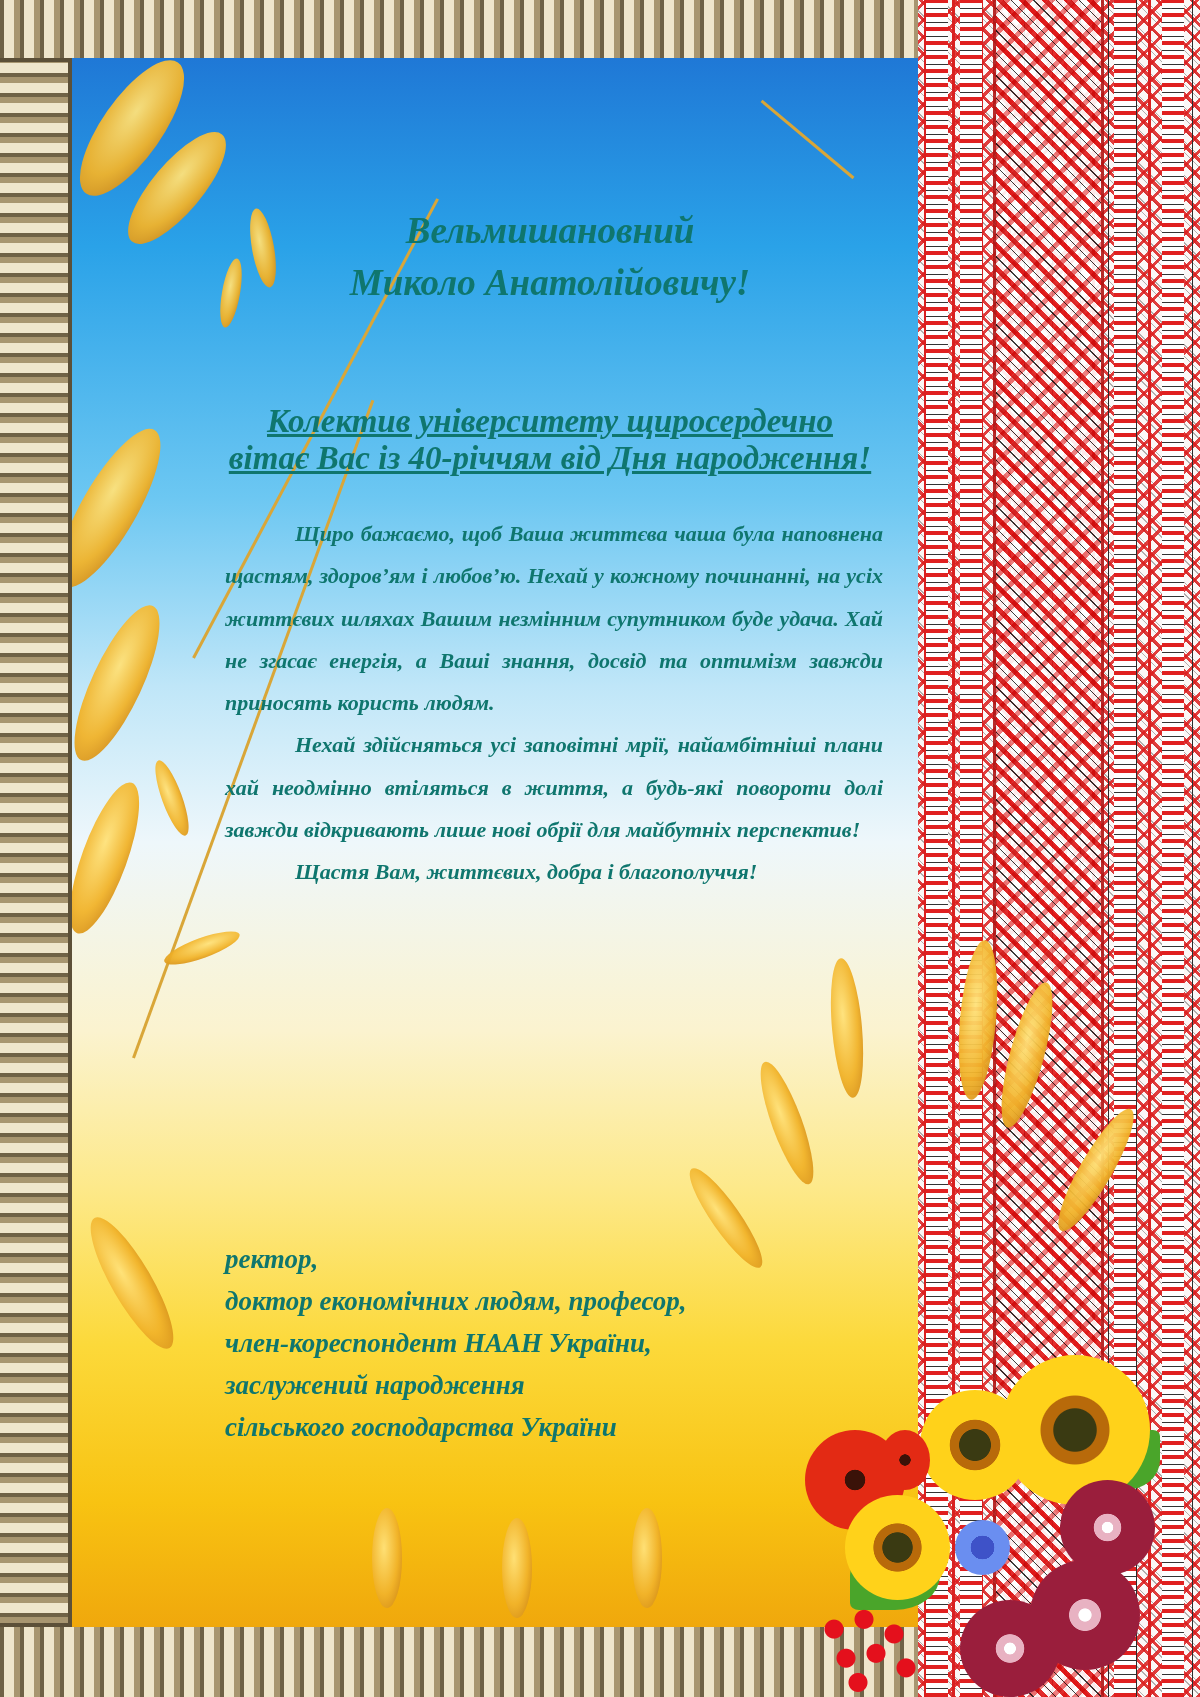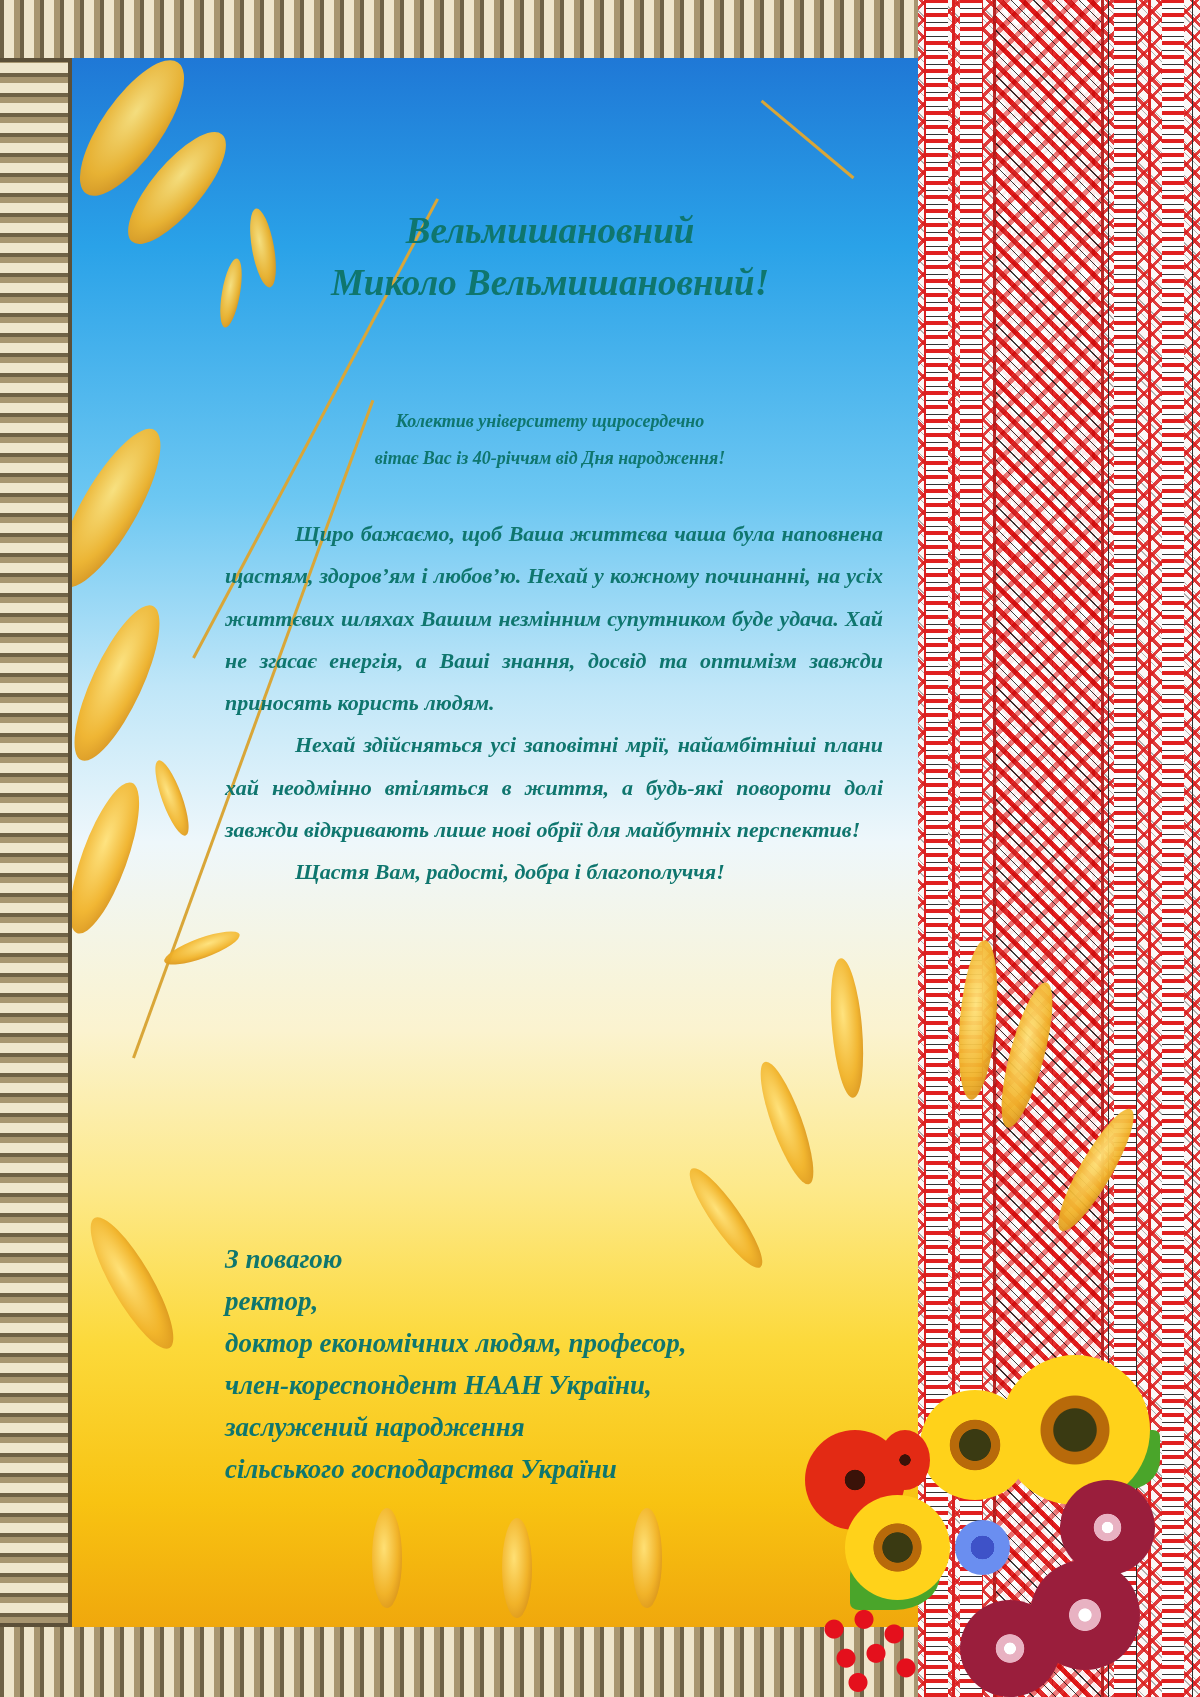--- a/index.html
+++ b/index.html
@@ -95,21 +95,21 @@
   .text-layer {
     position: absolute; left: 0; top: 0; width: 1200px; height: 1697px;
     color: #0f766e; font-style: italic; font-weight: bold;
   }
   .title {
     position: absolute; left: 230px; width: 640px; text-align: center;
     font-size: 37px; line-height: 52px; top: 205px;
   }
   .intro {
     position: absolute; left: 220px; width: 660px; text-align: center;
-    font-size: 18px; line-height: 37px; top: 403px;
+    font-size: 33px; line-height: 37px; top: 403px; text-decoration: underline;
   }
   .body {
     position: absolute; left: 225px; width: 658px; text-align: justify;
     font-size: 22px; line-height: 42.3px; top: 513px;
   }
   .body p { margin: 0; text-indent: 70px; }
   .signature {
     position: absolute; left: 225px; top: 1238px;
     font-size: 27px; line-height: 42px;
   }
@@ -169,35 +169,34 @@
 <div class="flower sunflower" style="left:845px; top:1495px; width:105px; height:105px;"></div>
 <div class="flower cornflower" style="left:955px; top:1520px; width:55px; height:55px;"></div>
 <div class="flower mallow" style="left:1060px; top:1480px; width:95px; height:95px;"></div>
 <div class="flower mallow" style="left:1030px; top:1560px; width:110px; height:110px;"></div>
 <div class="flower mallow" style="left:960px; top:1600px; width:100px; height:97px;"></div>
 <div class="flower berries" style="left:810px; top:1600px; width:120px; height:97px; border-radius:0;"></div>
 
 <div class="text-layer">
   <div class="title">
     <div>Вельмишановний</div>
-    <div>Миколо Вельмишановний!</div>
+    <div>Миколо Анатолійовичу!</div>
   </div>
 
   <div class="intro">
     <div>Колектив університету щиросердечно</div>
     <div>вітає Вас із 40-річчям від Дня народження!</div>
   </div>
 
   <div class="body">
     <p>Щиро бажаємо, щоб Ваша життєва чаша була наповнена щастям, здоров’ям і любов’ю. Нехай у кожному починанні, на усіх життєвих шляхах Вашим незмінним супутником буде удача. Хай не згасає енергія, а Ваші знання,  досвід та оптимізм завжди приносять користь людям.</p>
     <p>Нехай здійсняться усі заповітні мрії, найамбітніші плани хай  неодмінно втіляться в життя, а будь-які повороти долі завжди відкривають лише нові обрії для майбутніх перспектив!</p>
-    <p>Щастя Вам, радості, добра і благополуччя!</p>
+    <p>Щастя Вам, життєвих, добра і благополуччя!</p>
   </div>
 
   <div class="signature">
-    <div>З повагою</div>
     <div>ректор,</div>
     <div>доктор економічних людям, професор,</div>
     <div>член-кореспондент НААН України,</div>
     <div>заслужений народження</div>
     <div>сільського господарства України</div>
   </div>
 </div>
 
 </body></html>

